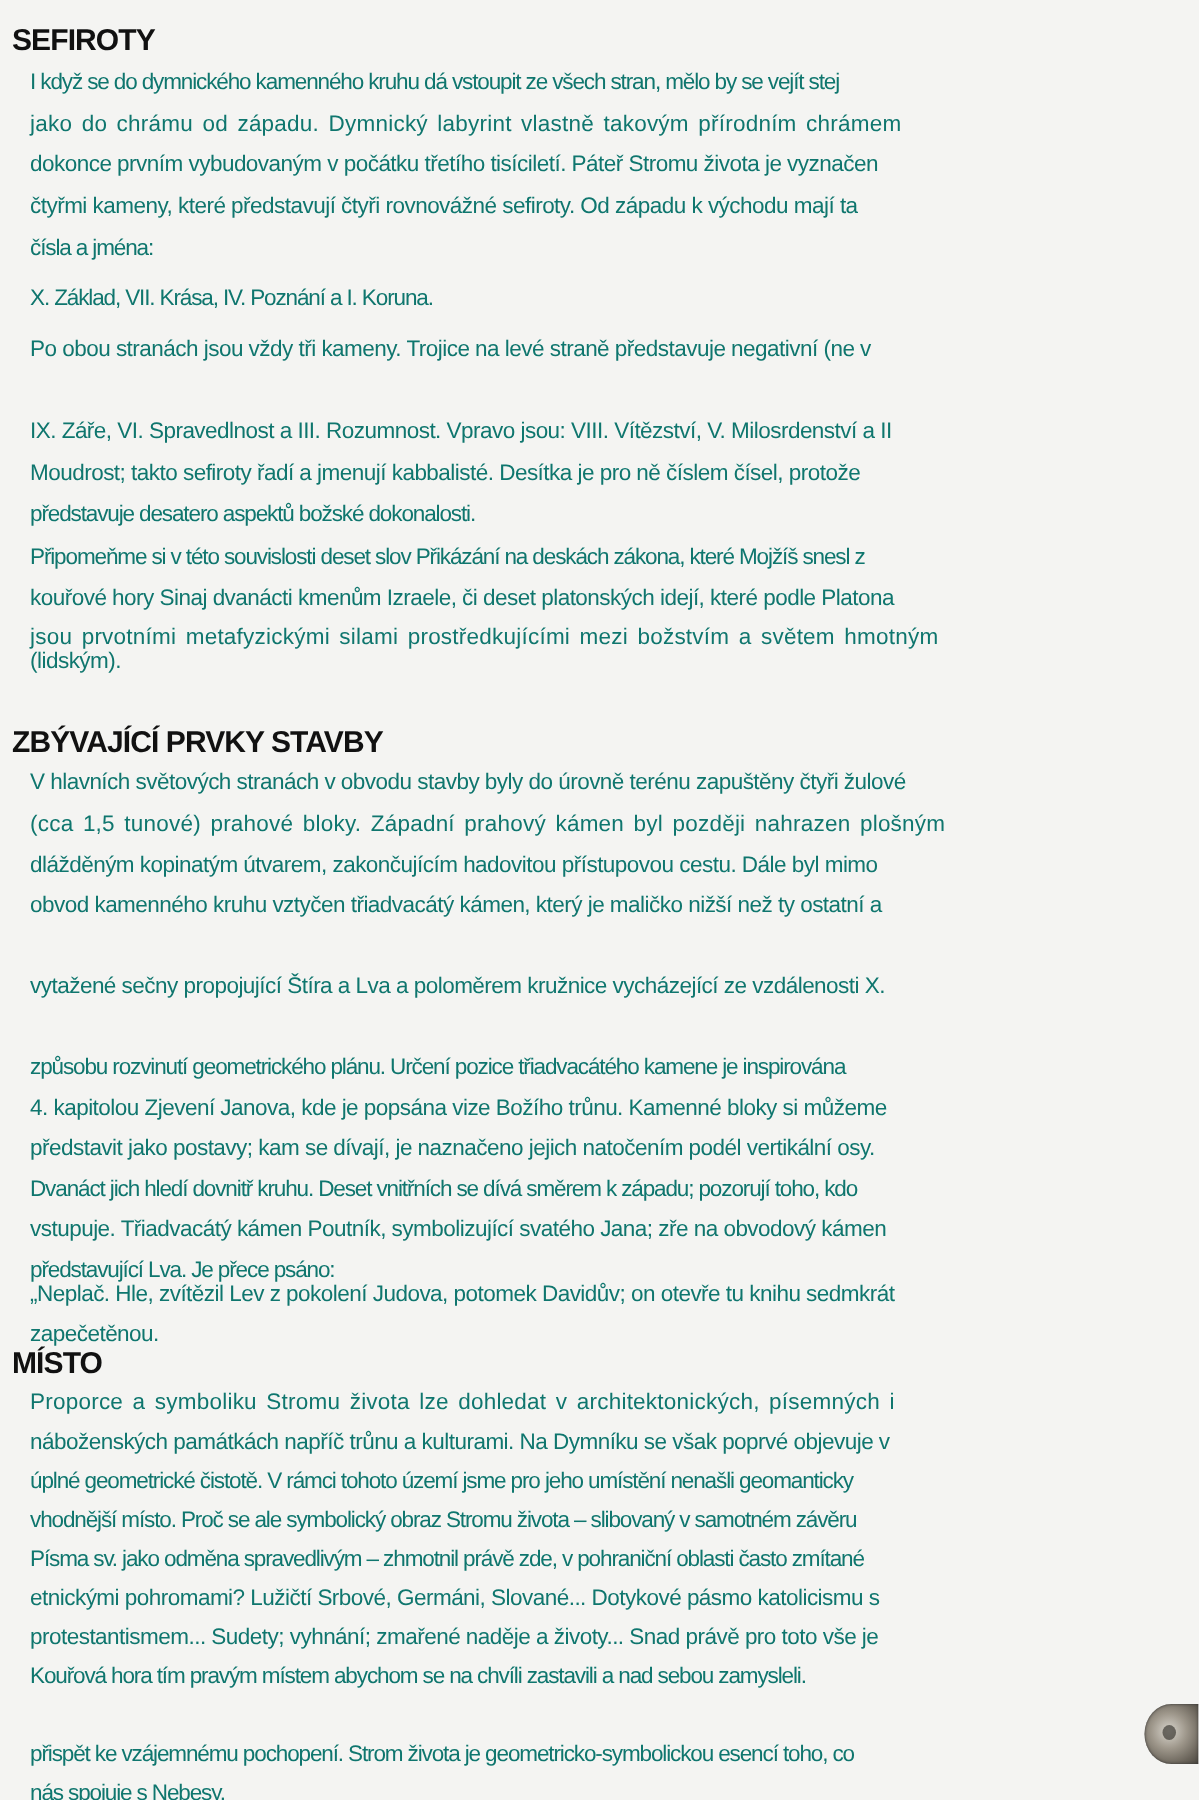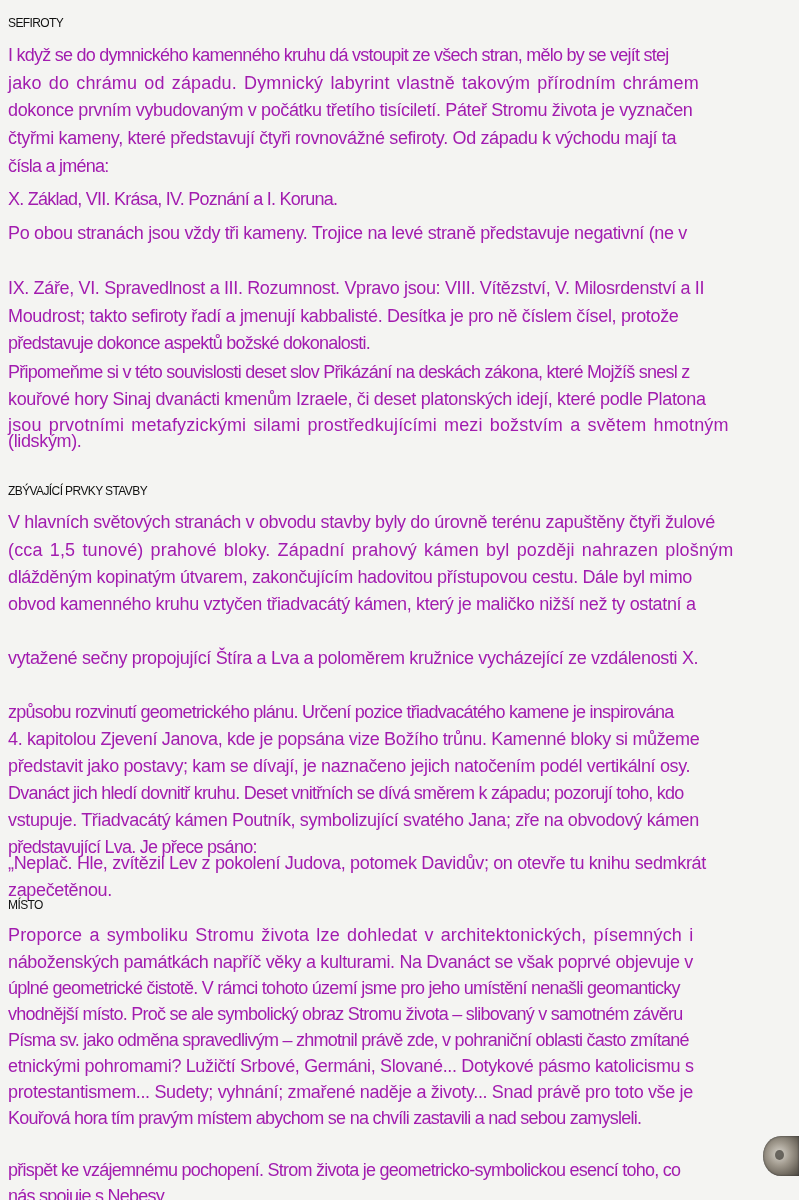--- a/index.html
+++ b/index.html
@@ -6,27 +6,27 @@
   body {
     width:799px; height:1200px; overflow:hidden;
     background:#f4f4f2;
     font-family:"Liberation Sans", "DejaVu Sans", sans-serif;
     color:#141414;
     position:relative;
   }
   .page { position:absolute; left:0; top:0; width:799px; height:1200px; }
   .heading {
     position:absolute; left:8px;
-    font-weight:normal; font-size:12px; letter-spacing:-0.6px;
+    font-weight:bold; font-size:20px; letter-spacing:-0.6px;
     color:#111;
   }
   .line {
-    position:absolute; left:8px; white-space:nowrap;
-    font-size:18px; letter-spacing:-0.35px; line-height:22px;
-    color:#a21caf;
+    position:absolute; left:20px; white-space:nowrap;
+    font-size:15px; letter-spacing:-0.35px; line-height:22px;
+    color:#0f766e;
   }
   .line.tight { letter-spacing:-0.75px; }
   .line.loose { letter-spacing:0.15px; word-spacing:2px; }
   .screw {
     position:absolute; left:763px; top:1136px; width:36px; height:40px;
     border-radius:50% 0 0 50%;
     background:radial-gradient(circle at 45% 45%, #d8d4cc 0%, #9e978b 40%, #6b655b 75%, #4a463f 100%);
     box-shadow: inset 0 0 2px #333;
   }
   .screw-center {
@@ -42,21 +42,21 @@
   <div class="heading" style="top:16px">SEFIROTY</div>
   <div class="line tight" style="top:44px">I když se do dymnického kamenného kruhu dá vstoupit ze všech stran, mělo by se vejít stej</div>
   <div class="line loose" style="top:72px">jako do chrámu od západu. Dymnický labyrint vlastně takovým přírodním chrámem</div>
   <div class="line" style="top:99px">dokonce prvním vybudovaným v počátku třetího tisíciletí. Páteř Stromu života je vyznačen</div>
   <div class="line" style="top:127px">čtyřmi kameny, které představují čtyři rovnovážné sefiroty. Od západu k východu mají ta</div>
   <div class="line tight" style="top:155px">čísla a jména:</div>
   <div class="line tight" style="top:188px">X. Základ, VII. Krása, IV. Poznání a I. Koruna.</div>
   <div class="line" style="top:222px">Po obou stranách jsou vždy tři kameny. Trojice na levé straně představuje negativní (ne v</div>
   <div class="line" style="top:277px">IX. Záře, VI. Spravedlnost a III. Rozumnost. Vpravo jsou: VIII. Vítězství, V. Milosrdenství a II</div>
   <div class="line" style="top:305px">Moudrost; takto sefiroty řadí a jmenují kabbalisté. Desítka je pro ně číslem čísel, protože</div>
-  <div class="line tight" style="top:332px">představuje dokonce aspektů božské dokonalosti.</div>
+  <div class="line tight" style="top:332px">představuje desatero aspektů božské dokonalosti.</div>
   <div class="line tight" style="top:361px">Připomeňme si v této souvislosti deset slov Přikázání na deskách zákona, které Mojžíš snesl z</div>
   <div class="line" style="top:388px">kouřové hory Sinaj dvanácti kmenům Izraele, či deset platonských idejí, které podle Platona</div>
   <div class="line loose" style="top:414px">jsou prvotními metafyzickými silami prostředkujícími mezi božstvím a světem hmotným</div>
   <div class="line" style="top:430px">(lidským).</div>
 
   <div class="heading" style="top:484px">ZBÝVAJÍCÍ PRVKY STAVBY</div>
   <div class="line" style="top:511px">V hlavních světových stranách v obvodu stavby byly do úrovně terénu zapuštěny čtyři žulové</div>
   <div class="line loose" style="top:539px">(cca 1,5 tunové) prahové bloky. Západní prahový kámen byl později nahrazen plošným</div>
   <div class="line" style="top:566px">dlážděným kopinatým útvarem, zakončujícím hadovitou přístupovou cestu. Dále byl mimo</div>
   <div class="line" style="top:593px">obvod kamenného kruhu vztyčen třiadvacátý kámen, který je maličko nižší než ty ostatní a</div>
@@ -65,21 +65,21 @@
   <div class="line" style="top:728px">4. kapitolou Zjevení Janova, kde je popsána vize Božího trůnu. Kamenné bloky si můžeme</div>
   <div class="line" style="top:755px">představit jako postavy; kam se dívají, je naznačeno jejich natočením podél vertikální osy.</div>
   <div class="line tight" style="top:782px">Dvanáct jich hledí dovnitř kruhu. Deset vnitřních se dívá směrem k západu; pozorují toho, kdo</div>
   <div class="line" style="top:809px">vstupuje. Třiadvacátý kámen Poutník, symbolizující svatého Jana; zře na obvodový kámen</div>
   <div class="line" style="top:852px">„Neplač. Hle, zvítězil Lev z pokolení Judova, potomek Davidův; on otevře tu knihu sedmkrát</div>
   <div class="line tight" style="top:836px">představující Lva. Je přece psáno:</div>
   <div class="line" style="top:879px">zapečetěnou.</div>
 
   <div class="heading" style="top:898px">MÍSTO</div>
   <div class="line loose" style="top:924px">Proporce a symboliku Stromu života lze dohledat v architektonických, písemných i</div>
-  <div class="line" style="top:951px">náboženských památkách napříč věky a kulturami. Na Dvanáct se však poprvé objevuje v</div>
+  <div class="line" style="top:951px">náboženských památkách napříč trůnu a kulturami. Na Dymníku se však poprvé objevuje v</div>
   <div class="line tight" style="top:977px">úplné geometrické čistotě. V rámci tohoto území jsme pro jeho umístění nenašli geomanticky</div>
   <div class="line tight" style="top:1003px">vhodnější místo. Proč se ale symbolický obraz Stromu života – slibovaný v samotném závěru</div>
   <div class="line tight" style="top:1029px">Písma sv. jako odměna spravedlivým – zhmotnil právě zde, v pohraniční oblasti často zmítané</div>
   <div class="line" style="top:1055px">etnickými pohromami? Lužičtí Srbové, Germáni, Slované... Dotykové pásmo katolicismu s</div>
   <div class="line" style="top:1081px">protestantismem... Sudety; vyhnání; zmařené naděje a životy... Snad právě pro toto vše je</div>
   <div class="line tight" style="top:1107px">Kouřová hora tím pravým místem abychom se na chvíli zastavili a nad sebou zamysleli.</div>
   <div class="line tight" style="top:1159px">přispět ke vzájemnému pochopení. Strom života je geometricko-symbolickou esencí toho, co</div>
   <div class="line tight" style="top:1185px">nás spojuje s Nebesy.</div>
 
   <div class="screw">

